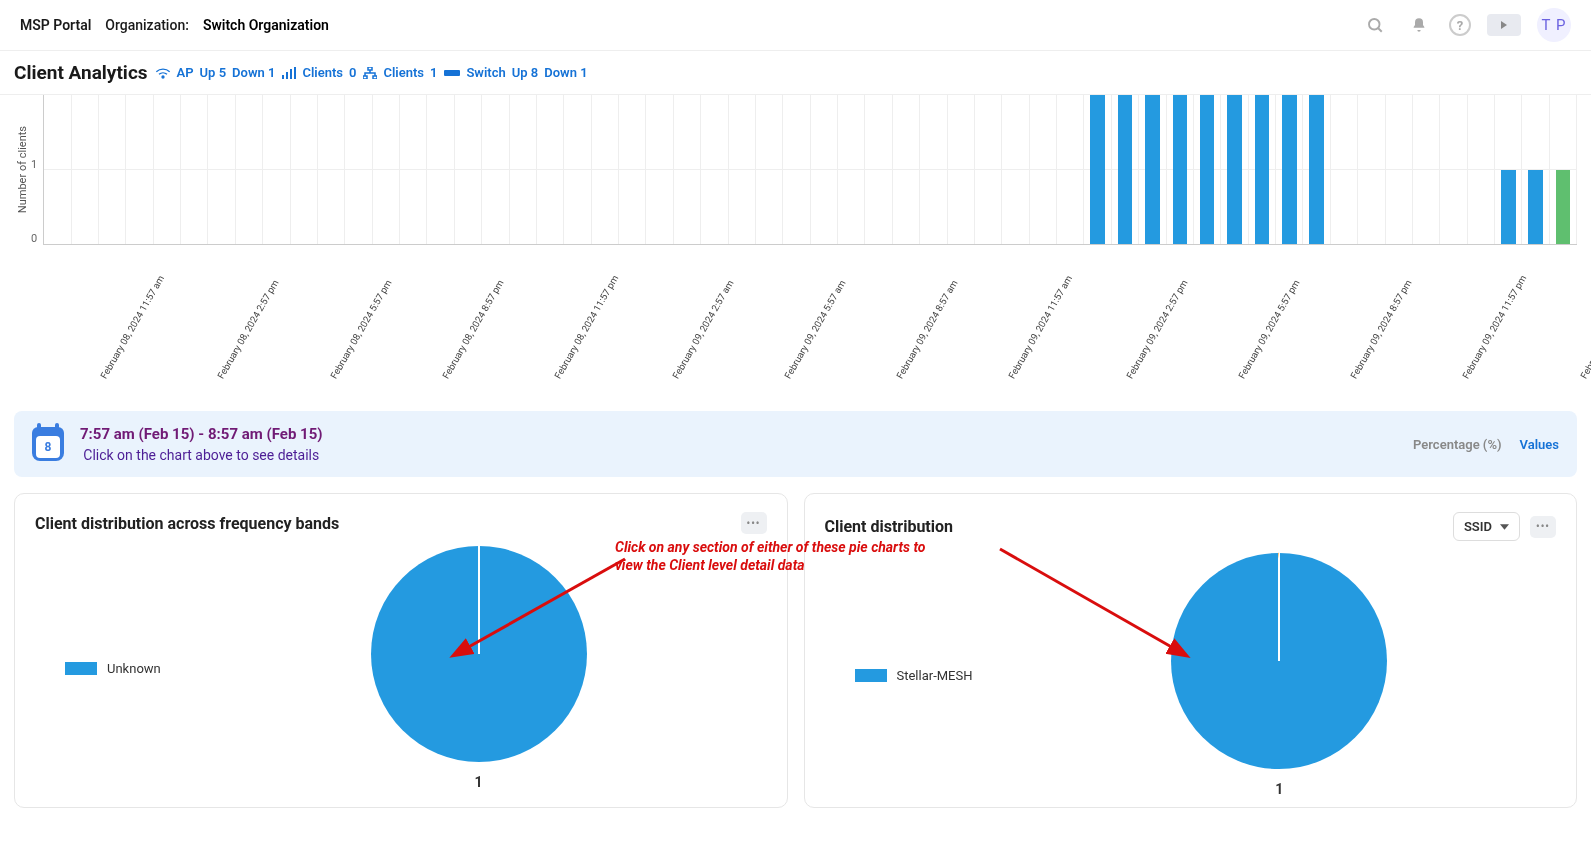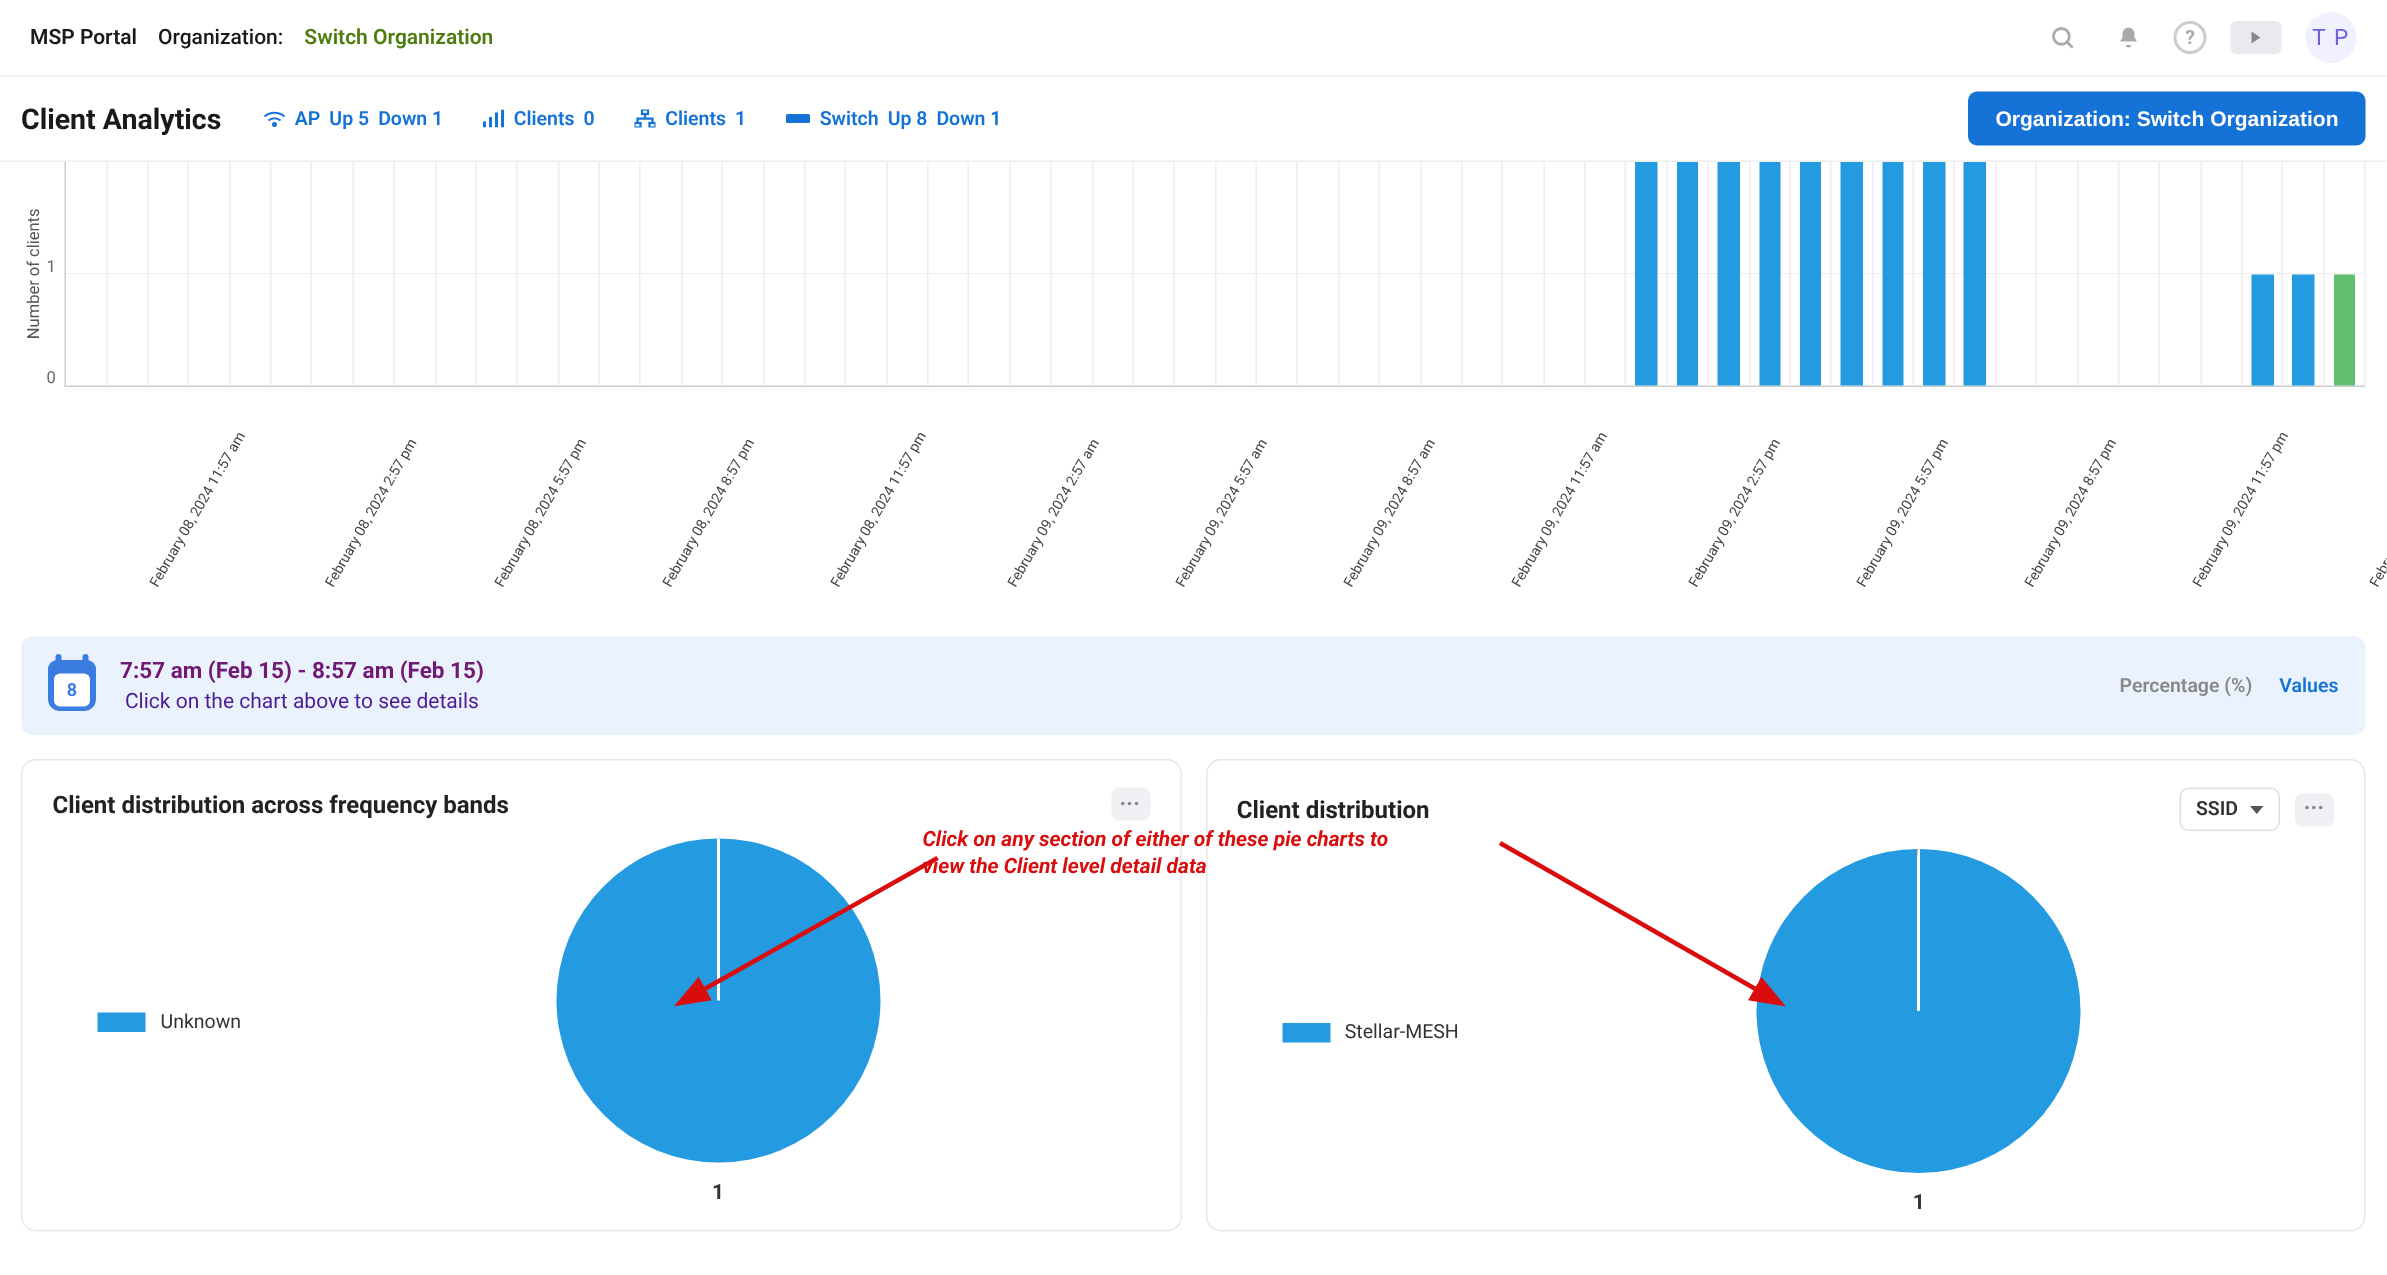--- a/index.html
+++ b/index.html
@@ -1,31 +1,31 @@
 <!DOCTYPE html>
 <html><head>
 <meta charset="utf-8">
 <style>
 * { box-sizing: border-box; margin: 0; padding: 0; }
 body { font-family: -apple-system, BlinkMacSystemFont, "Segoe UI", Roboto, Arial, sans-serif; background: #fff; color: #1a1a1a; width: 1591px; }
 .topbar { display: flex; align-items: center; justify-content: space-between; padding: 8px 20px; border-bottom: 1px solid #eee; }
 .topbar-left { display: flex; align-items: center; gap: 14px; font-size: 14px; }
 .topbar-left .brand { font-weight: 600; }
 .topbar-left .org-label { font-weight: 500; }
-.topbar-left .org-link { color: #4d7c0f; font-weight: 600; cursor: pointer; }
+.topbar-left .org-link { color: #000000; font-weight: 600; cursor: pointer; }
 .topbar-right { display: flex; align-items: center; gap: 16px; }
 .topbar-icon { width: 28px; height: 28px; display: flex; align-items: center; justify-content: center; color: #888; cursor: pointer; border-radius: 6px; }
 .topbar-icon.search { color: #aaa; }
 .topbar-icon.bell { color: #aaa; }
 .topbar-icon.help { color: #aaa; border: 2px solid #ccc; border-radius: 50%; font-size: 13px; font-weight: 700; width: 22px; height: 22px; }
 .topbar-icon.play { background: #e8eaf0; width: 34px; height: 22px; border-radius: 4px; }
 .avatar { width: 34px; height: 34px; border-radius: 50%; background: #f0f0ff; color: #6b62e0; display: flex; align-items: center; justify-content: center; font-weight: 400; font-size: 15px; letter-spacing: 1px; }
 
 .subbar { display: flex; align-items: center; justify-content: space-between; padding: 10px 14px 10px 14px; border-bottom: 1px solid #eee; }
-.subbar-left { display: flex; align-items: center; gap: 27px; }
+.subbar-left { display: flex; align-items: center; gap: 7px; }
 .page-title { font-size: 19px; font-weight: 700; }
 .stat-group { display: flex; align-items: center; gap: 6px; font-size: 13px; color: #1572d6; font-weight: 600; cursor: pointer; }
 .stat-group .icon { color: #1572d6; display: inline-flex; }
 .subbar-right { display: flex; align-items: center; gap: 18px; }
 .org-btn { background: #1572d6; color: #fff; border: none; border-radius: 6px; padding: 10px 18px; font-size: 14px; font-weight: 700; cursor: pointer; }
 .range-box { border: 1px solid #ddd; border-radius: 6px; padding: 9px 14px; font-size: 14px; color: #222; background: #fff; }
 
 .chart-area { padding: 0 14px 0 14px; position: relative; }
 .bar-chart-wrap { display: flex; height: 170px; }
 .y-axis-label { writing-mode: vertical-rl; transform: rotate(180deg); font-size: 11px; color: #555; padding: 0 2px; align-self: center; margin-bottom: 20px; }
@@ -148,21 +148,20 @@
         <svg width="16" height="10" viewBox="0 0 16 10" fill="#1572d6">
             <rect x="0" y="2" width="16" height="6" rx="1"></rect>
           </svg>
       </span>
       <span>Switch</span>
       <span>Up 8</span>
       <span>Down 1</span>
     </span>
   </div>
   <div class="subbar-right">
-    <button class="org-btn">Organization: Switch Organization</button>
   </div>
 </div>
 
 <div class="chart-area">
   <div class="bar-chart-wrap">
     <div class="y-axis-label">Number of clients</div>
     <div class="y-ticks">
       <span style="height:1px"></span>
       <span>1</span>
       <span>0</span>

